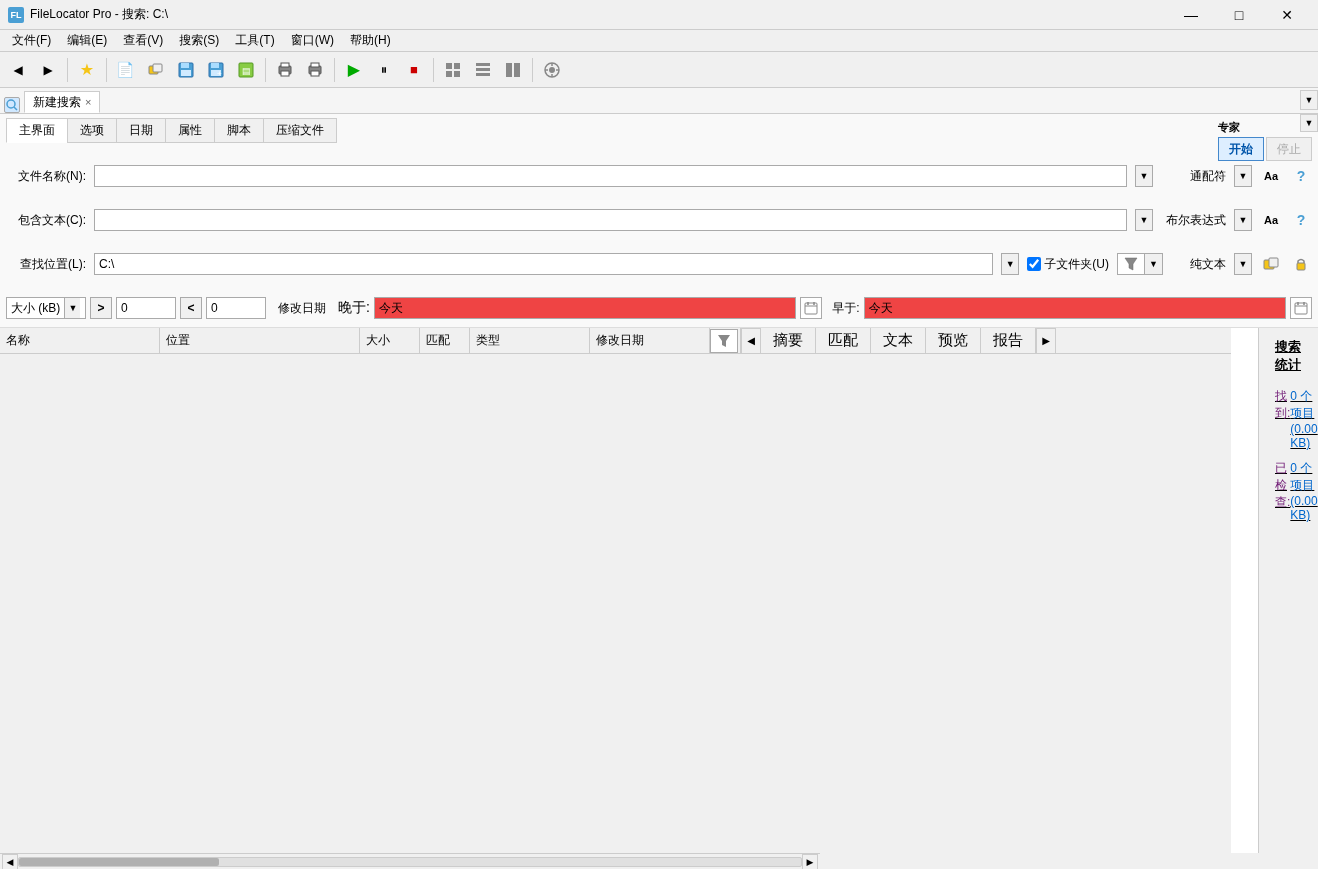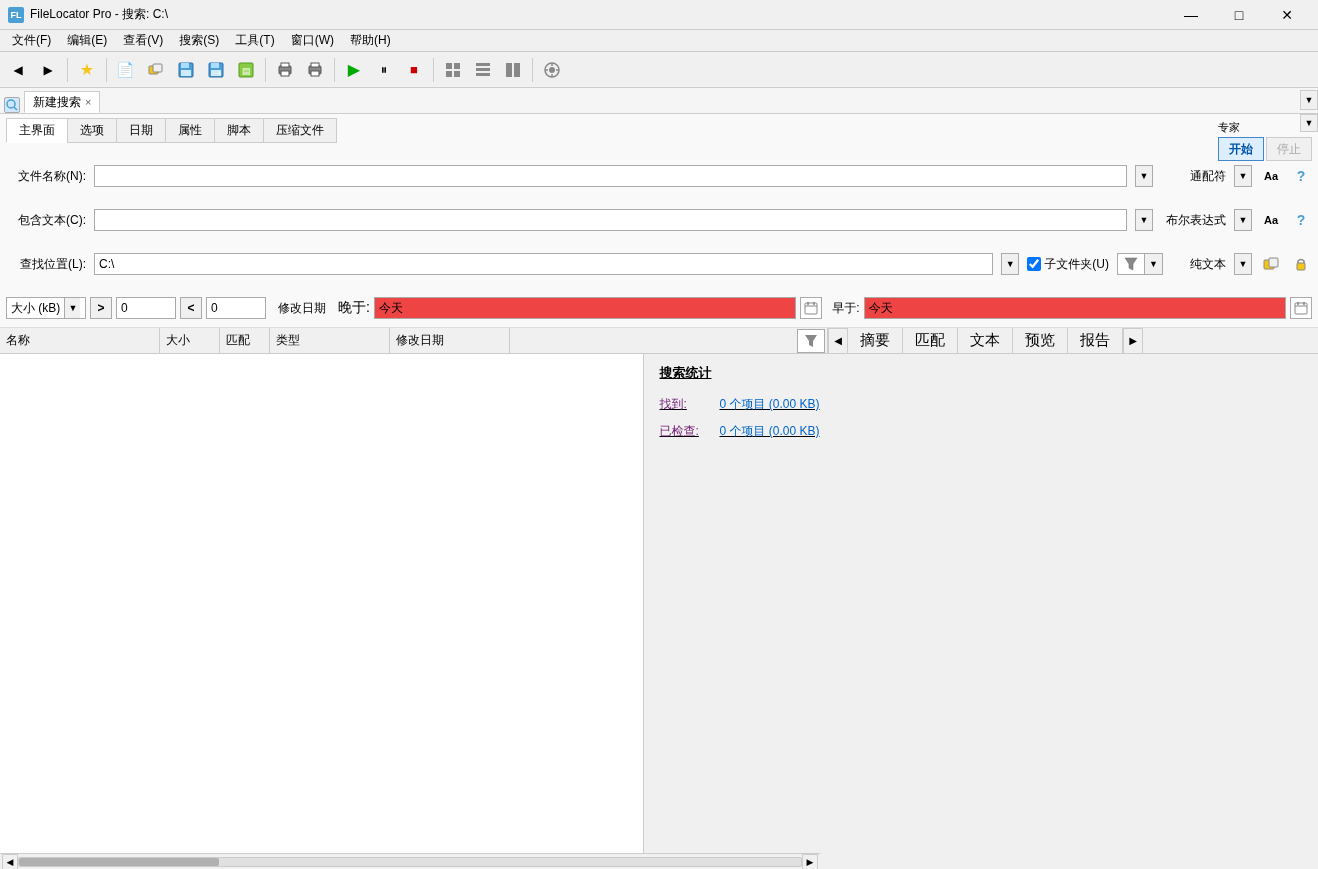--- a/index.html
+++ b/index.html
@@ -475,21 +475,21 @@
     <div style="display:flex; justify-content:space-between; align-items:flex-start;">
       <div class="inner-tabs" style="flex:1;">
         <div class="inner-tab active">主界面</div>
         <div class="inner-tab">选项</div>
         <div class="inner-tab">日期</div>
         <div class="inner-tab">属性</div>
         <div class="inner-tab">脚本</div>
         <div class="inner-tab">压缩文件</div>
       </div>
       <div style="display:flex; flex-direction:column; align-items:flex-start; gap:2px; margin-left:8px; padding-top:2px;">
-        <span style="font-size:11px; font-weight:normal;">专家</span>
+        <span style="font-size:11px; font-weight:bold;">专家</span>
         <div style="display:flex; gap:2px;">
           <button style="width:46px; height:24px; background:#ddeeff; border:1px solid #4488cc; color:#0055aa; font-size:12px; font-weight:bold; cursor:pointer;">开始</button>
           <button style="width:46px; height:24px; background:#f0f0f0; border:1px solid #ccc; color:#aaa; font-size:12px; cursor:default;">停止</button>
         </div>
       </div>
     </div>
 
     <div class="form-row" style="margin-top:4px;">
       <label class="form-label">文件名称(N):</label>
       <input class="form-input" type="text" style="flex: 1 1 0%; min-width: 0px;">
@@ -568,26 +568,27 @@
         <svg width="14" height="14" viewBox="0 0 14 14">
             <rect x="1" y="2" width="12" height="11" rx="1" fill="none" stroke="#888" stroke-width="1"></rect>
             <line x1="1" y1="5" x2="13" y2="5" stroke="#888" stroke-width="1"></line>
             <line x1="4" y1="1" x2="4" y2="4" stroke="#888" stroke-width="1.5"></line>
             <line x1="10" y1="1" x2="10" y2="4" stroke="#888" stroke-width="1.5"></line>
           </svg>
       </button>
     </div>
   </div>
 
-  <div class="results-area" style="flex:1; overflow:hidden; display:flex; flex-direction:column;">
+  <div class="results-area" style="flex:1; overflow:hidden; display:flex; ">
 
     <div style="display:flex;">
 
       <div style="flex:1; display:flex; align-items:center; background:#f0f0f0; border-bottom:1px solid #ccc; height:26px; overflow:hidden; border-right:1px solid #ccc;">
         <div class="col-header" style="width:160px;">名称</div>
+        <div class="col-header" style="width:200px;">位置</div>
         <div class="col-header" style="width:60px;">大小</div>
         <div class="col-header" style="width:50px;">匹配</div>
         <div class="col-header" style="width:120px;">类型</div>
         <div class="col-header" style="width:120px;">修改日期</div>
         <div style="flex:1;"></div>
         <div style="width:28px; height:24px; border:1px solid #aaa; background:white; display:flex; align-items:center; justify-content:center; margin-right:2px; cursor:pointer;">
           <svg width="14" height="14" viewBox="0 0 14 14">
               <polygon points="1,1 13,1 9,7 9,13 5,11 5,7" fill="#888"></polygon>
             </svg>
         </div>

